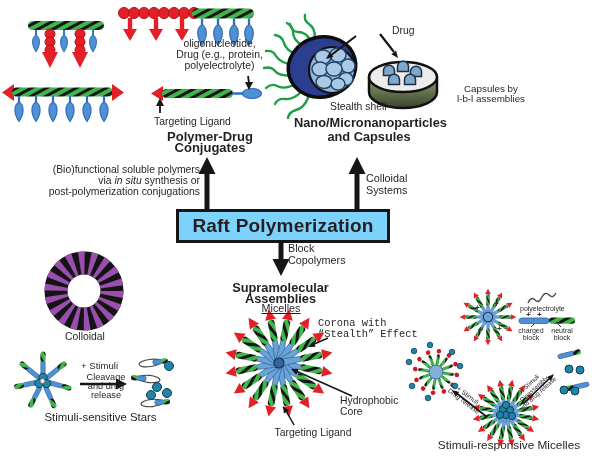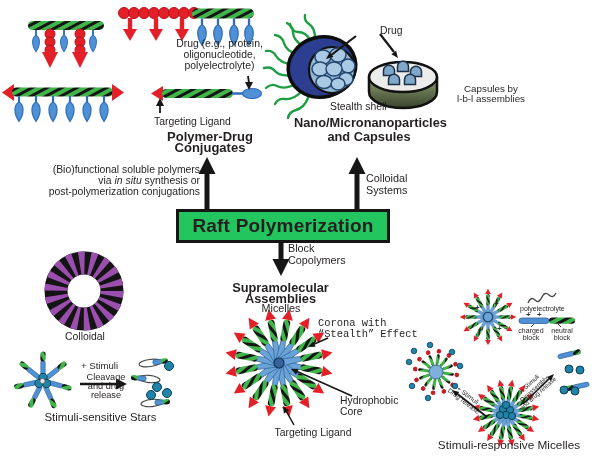--- a/index.html
+++ b/index.html
@@ -7,21 +7,21 @@
     position:relative; width:600px; height:460px; background:#ffffff;
     font-family:"Liberation Sans", sans-serif; color:#231f20; overflow:hidden;
   }
   svg.layer { position:absolute; left:0; top:0; }
   .t { position:absolute; font-size:10.4px; line-height:11px; white-space:nowrap; color:#231f20; }
   .t.center { text-align:center; white-space:normal; }
   .t.right { text-align:right; white-space:normal; }
   .bold { font-weight:700; }
   .raft-box {
     position:absolute; left:176px; top:209px; width:208px; height:28px;
-    border:3px solid #161616; background:#22c55e;
+    border:3px solid #161616; background:#7dd3fc;
     display:flex; align-items:center; justify-content:center;
     font-weight:700; font-size:19px; letter-spacing:0.2px;
   }
   .rot { transform-origin:center center; }
   .tiny { font-size:7px; line-height:7.4px; }
 </style>
 </head>
 <body>
 
 <div class="stage">
@@ -398,28 +398,28 @@
   </g>
   <g stroke="#161616" fill="#161616">
     <line x1="487" y1="417" x2="455" y2="392" stroke-width="1.7" fill="none"></line>
     <polygon points="452,390 459.2,392.1 455.8,396.5" stroke="none"></polygon>
     <line x1="523" y1="404" x2="551" y2="377" stroke-width="1.7" fill="none"></line>
     <polygon points="554,374 551,381 547,377" stroke="none"></polygon>
   </g>
 </svg>
 
 <div class="t center" style="left:162px; top:39px; width:115px; line-height:10.8px;">
+  <div>oligonucleotide,</div>
   <div>Drug (e.g., protein,</div>
-  <div>oligonucleotide,</div>
   <div>polyelectrolyte)</div>
 </div>
 <div class="t" style="left:154px; top:116px;">Targeting Ligand</div>
 <div class="t center bold" style="left:130px; top:131px; width:160px; font-size:13px;">Polymer-Drug Conjugates</div>
 
-<div class="t" style="left:352px; top:25px;padding-left:28px;">Drug</div>
+<div class="t" style="left:364px; top:25px;padding-left:28px;">Drug</div>
 <div class="t" style="left:330px; top:101px;">Stealth shell</div>
 <div class="t center" style="left:452px; top:84px; width:78px; font-size:9.8px; line-height:10.3px;">
   <div>Capsules by</div>
   <div>l-b-l assemblies</div>
 </div>
 <div class="t center bold" style="left:294px; top:116px; width:150px; font-size:12.8px; line-height:13.5px;">
   <div>Nano/Micronanoparticles</div>
   <div>and Capsules</div>
 </div>
 
@@ -434,21 +434,21 @@
 </div>
 <div class="raft-box">
   <span>Raft Polymerization</span>
 </div>
 <div class="t" style="left:288px; top:242px; font-size:10.8px; line-height:12px;">
   <div>Block</div>
   <div>Copolymers</div>
 </div>
 
 <div class="t center bold" style="left:198px; top:282px; width:165px; font-size:12.8px;">Supramolecular Assemblies</div>
-<div class="t center" style="left:243px; top:303px; width:76px; font-size:10.8px;">Micelles</div>
+<div class="t center" style="left:243px; top:303px; width:76px; font-size:10.8px;text-decoration:underline;">Micelles</div>
 <div class="t" style="left:318px; top:318px; line-height:11px;font-family:Liberation Mono, monospace;">
   <div>Corona with</div>
   <div>“Stealth” Effect</div>
 </div>
 <div class="t" style="left:340px; top:395px; line-height:11px;">
   <div>Hydrophobic</div>
   <div>Core</div>
 </div>
 <div class="t center" style="left:267px; top:427px; width:92px;">Targeting Ligand</div>
 

